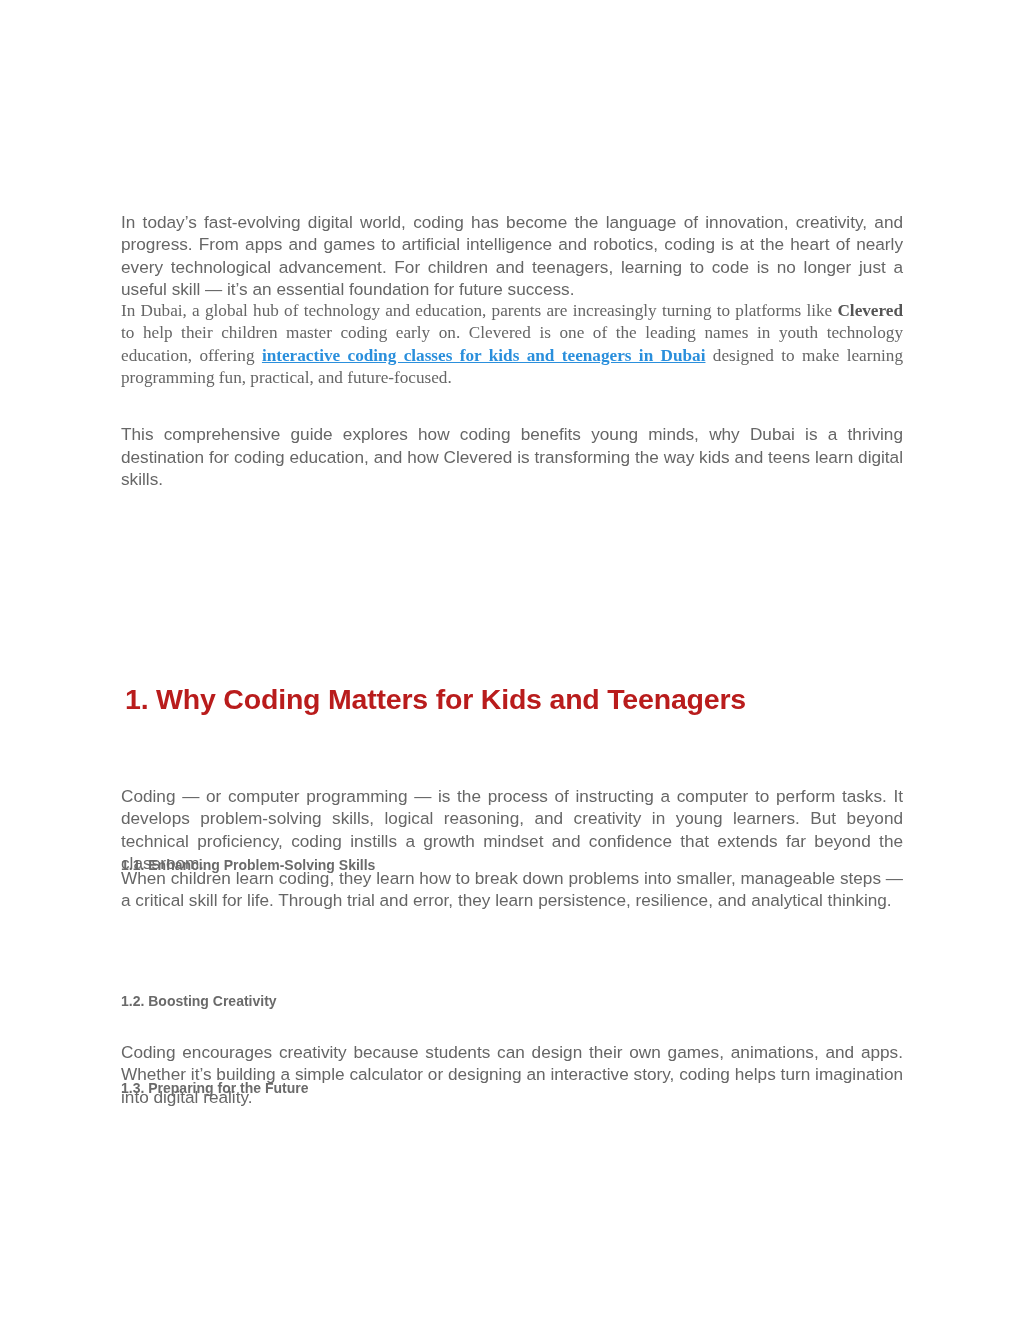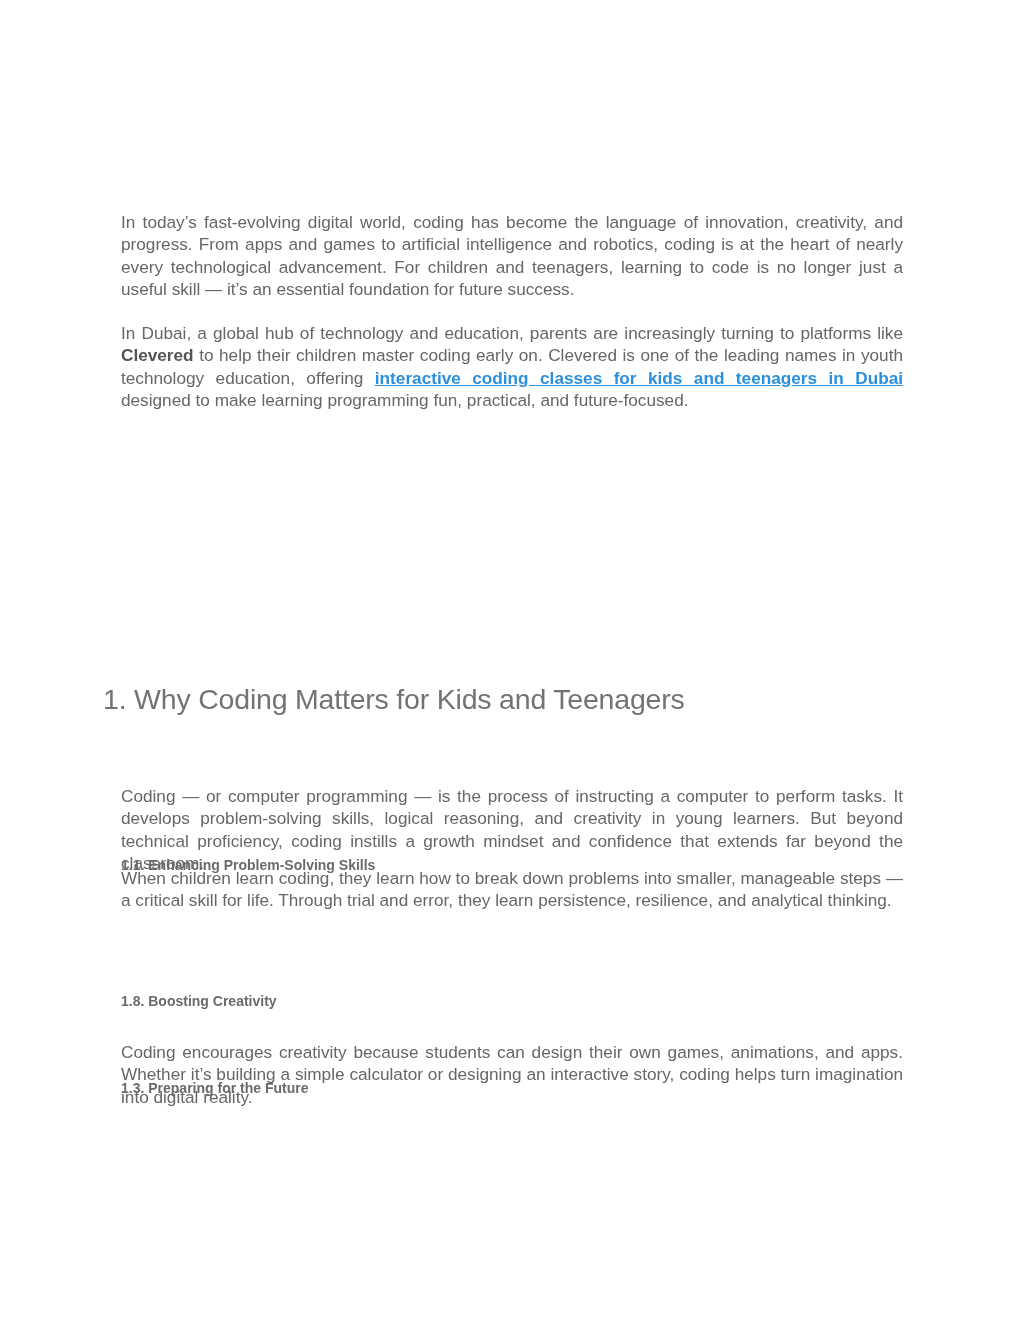--- a/index.html
+++ b/index.html
@@ -1,50 +1,51 @@
 <!DOCTYPE html>
 <html><head>
 <meta charset="utf-8">
 <style>
   html, body { margin: 0; padding: 0; background: #ffffff; }
   body { width: 1024px; height: 1325px; position: relative; overflow: hidden;
          font-family: "Liberation Sans", sans-serif; color: #666666; }
   .page { position: absolute; left: 121px; top: 211px; width: 782px; }
   p { margin: 0; font-size: 17.2px; line-height: 22.3px; text-align: justify; }
-  .intro1 { margin-bottom: 22px; }
-  .intro2 { margin-bottom: 34px; }
+  .intro1 { }
+  .intro2 { margin-bottom: 34px; font-family: Liberation Serif, serif; }
   b { color: #555555; font-weight: bold; }
   a { color: #2a8fdc; font-weight: bold; text-decoration: underline; }
-  h1 { position: absolute; left: 103px; top: 683px; margin: 0; font-size: 28.5px; font-weight: normal; color: #737373; letter-spacing: -0.2px; }
+  h1 { position: absolute; left: 125px; top: 683px; margin: 0; font-size: 28.5px; font-weight: bold; color: #b91c1c; letter-spacing: -0.2px; }
   .sec { position: absolute; left: 121px; width: 782px; }
   h3 { margin: 0; font-size: 14px; font-weight: bold; color: #6a6a6a; }
 </style>
 </head>
 <body>
 
 <div class="page">
   <p class="intro1">In today’s fast-evolving digital world, coding has become the language of innovation, creativity, and progress. From apps and games to artificial intelligence and robotics, coding is at the heart of nearly every technological advancement. For children and teenagers, learning to code is no longer just a useful skill — it’s an essential foundation for future success.</p>
   <p class="intro2"><span>In Dubai, a global hub of technology and education, parents are increasingly turning to platforms like </span><b>Clevered</b><span> to help their children master coding early on. Clevered is one of the leading names in youth technology education, offering </span><a href="#">interactive coding classes for kids and teenagers in Dubai</a><span> designed to make learning programming fun, practical, and future-focused.</span></p>
+  <p>This comprehensive guide explores how coding benefits young minds, why Dubai is a thriving destination for coding education, and how Clevered is transforming the way kids and teens learn digital skills.</p>
 </div>
 
 <h1>1. Why Coding Matters for Kids and Teenagers</h1>
 
 <div class="sec" style="top:785px">
   <p>Coding — or computer programming — is the process of instructing a computer to perform tasks. It develops problem-solving skills, logical reasoning, and creativity in young learners. But beyond technical proficiency, coding instills a growth mindset and confidence that extends far beyond the classroom.</p>
 </div>
 
 <div class="sec" style="top:857px">
   <h3>1.1. Enhancing Problem-Solving Skills</h3>
 </div>
 <div class="sec" style="top:867px">
   <p>When children learn coding, they learn how to break down problems into smaller, manageable steps — a critical skill for life. Through trial and error, they learn persistence, resilience, and analytical thinking.</p>
 </div>
 
 <div class="sec" style="top:993px">
-  <h3>1.8. Boosting Creativity</h3>
+  <h3>1.2. Boosting Creativity</h3>
 </div>
 <div class="sec" style="top:1041px">
   <p>Coding encourages creativity because students can design their own games, animations, and apps. Whether it’s building a simple calculator or designing an interactive story, coding helps turn imagination into digital reality.</p>
 </div>
 
 <div class="sec" style="top:1080px">
   <h3>1.3. Preparing for the Future</h3>
 </div>
 
 </body></html>

